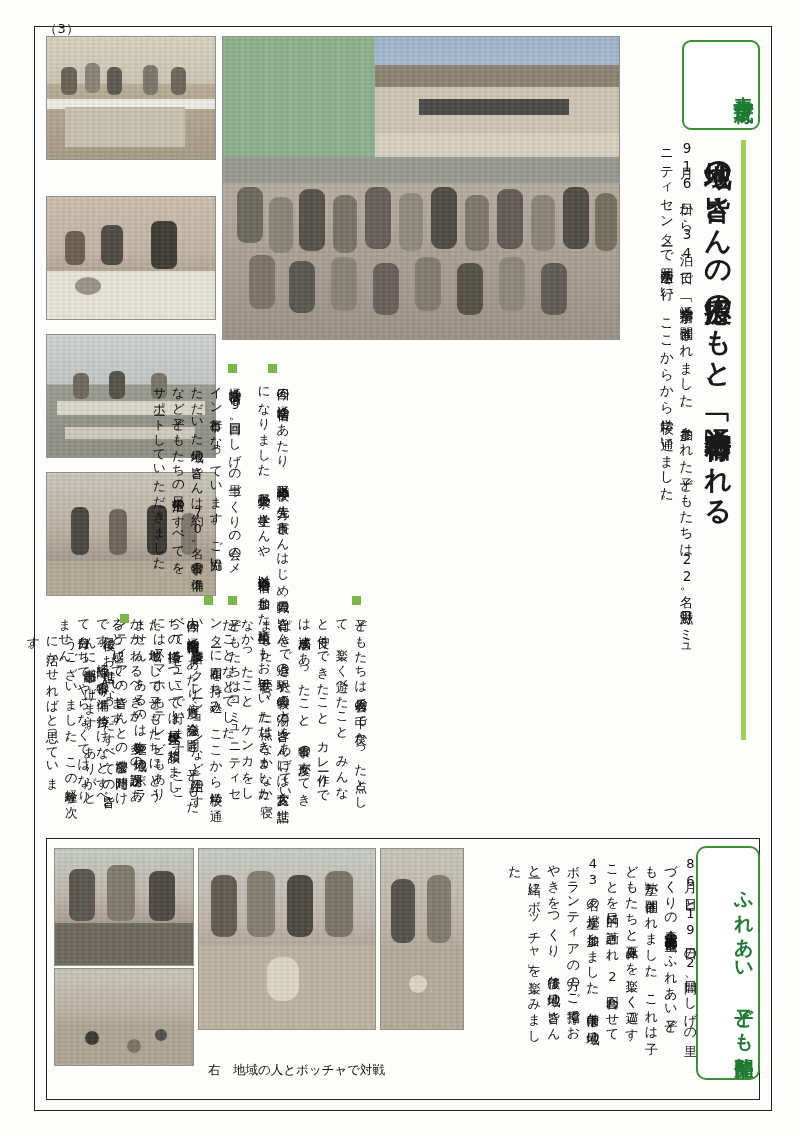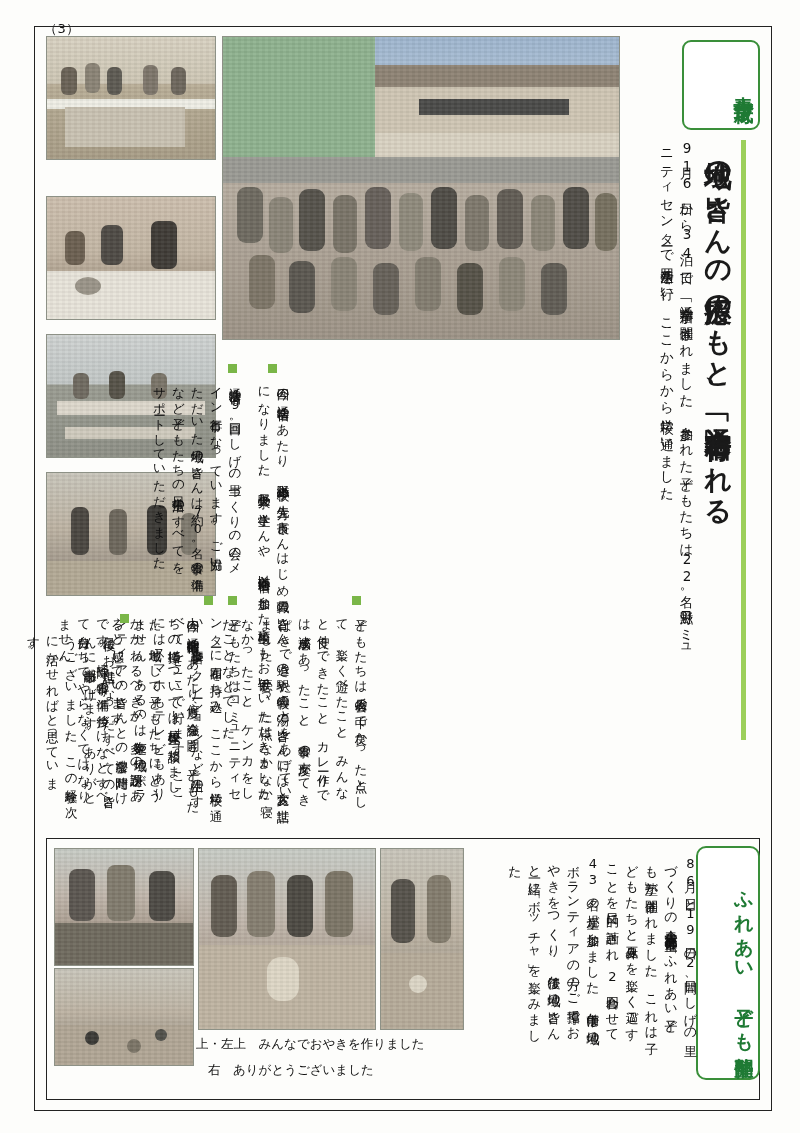--- a/index.html
+++ b/index.html
@@ -298,15 +298,14 @@
   </div>
 
   <div class="photo ph-noise" style="left:380px;top:848px;width:82px;height:180px;">
     <div class="ph-inner ph-gym"></div>
     <div class="bar" style="left:0;top:104px;width:82px;height:76px;background:#b6ab99;"></div>
     <div class="blob" style="left:10px;top:30px;width:24px;height:64px;background:#56524b;border-radius:9px;"></div>
     <div class="blob" style="left:46px;top:26px;width:24px;height:68px;background:#837c6d;border-radius:9px;"></div>
     <div class="blob" style="left:28px;top:126px;width:18px;height:18px;background:#dcd6c6;border-radius:50%;"></div>
   </div>
 
-  <div class="caption" style="left:196px;top:1036px;">上・左上　みんなでおやきを作りました</div>
-  <div class="caption" style="left:208px;top:1062px;">右　ありがとうございました</div>
+  <div class="caption" style="left:208px;top:1062px;">右　地域の人とボッチャで対戦</div>
 </div>
 
 </body></html>

